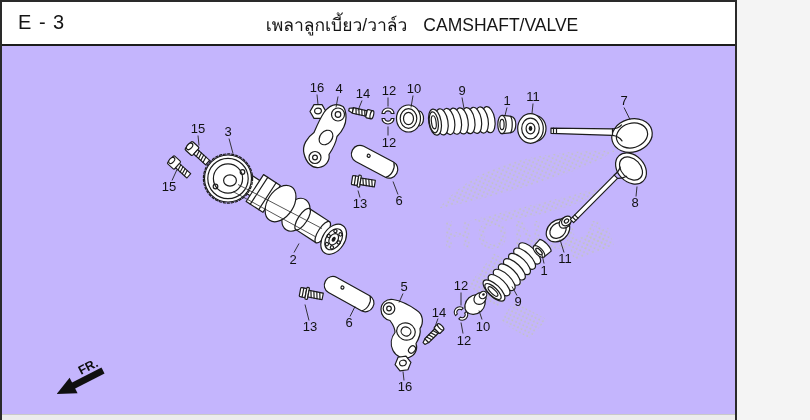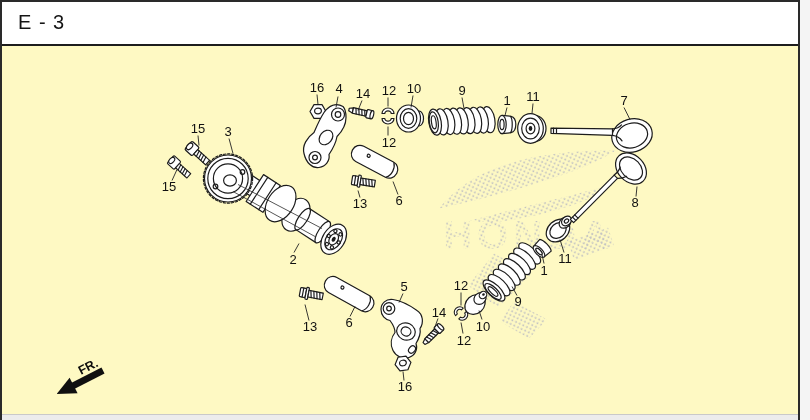--- a/index.html
+++ b/index.html
@@ -1,17 +1,17 @@
 <!DOCTYPE html>
 <html><head>
 <meta charset="utf-8">
 <style>
   html,body{margin:0;padding:0;background:#f4f4f4;}
   .page{
-    position:relative;width:800px;height:420px;background:#fef9c3;
+    position:relative;width:737px;height:420px;background:#c4b5fd;
     border:2px solid #2a2a2a;border-bottom:none;box-sizing:border-box;
     font-family:"Liberation Sans",sans-serif;overflow:hidden;
   }
   .header{position:relative;height:42px;border-bottom:2.5px solid #1d1d1d;background:#fff;}
   .code{position:absolute;left:16px;top:9px;font-size:20px;color:#151515;letter-spacing:1px;}
   .titles{position:absolute;left:420px;top:9px;transform:translateX(-50%);white-space:nowrap;font-size:17.5px;color:#151515;}
   .thai{margin-right:16px;}
   svg.diagram{display:block;}
   .ln{stroke:#1c1c1c;stroke-width:1.2;fill:none;stroke-linecap:round;stroke-linejoin:round;}
   .wh{stroke:#1c1c1c;stroke-width:1.2;fill:#ffffff;stroke-linecap:round;stroke-linejoin:round;}
@@ -23,20 +23,23 @@
   .fr{font-family:"Liberation Sans",sans-serif;font-size:12.5px;font-weight:bold;fill:#0d0d0d;text-anchor:middle;}
   .bottom-strip{position:absolute;left:0;right:0;bottom:0;height:5px;background:#ececec;border-top:1px solid #c9c9c9;}
 </style>
 </head>
 <body>
 
 <div class="page">
 
   <div class="header">
     <div class="code">E - 3</div>
+    <div class="titles">
+      <span class="thai">เพลาลูกเบี้ยว/วาล์ว</span><span class="en">CAMSHAFT/VALVE</span>
+    </div>
   </div>
 
   <svg class="diagram" width="810" height="374" viewBox="0 44.5 810 374" xmlns="http://www.w3.org/2000/svg">
 
     <defs>
       <pattern id="ht" width="4" height="4" patternUnits="userSpaceOnUse" patternTransform="rotate(25)">
         <circle cx="1.3" cy="1.3" r="1" fill="#c2c2c2"></circle>
       </pattern>
     </defs>
 

